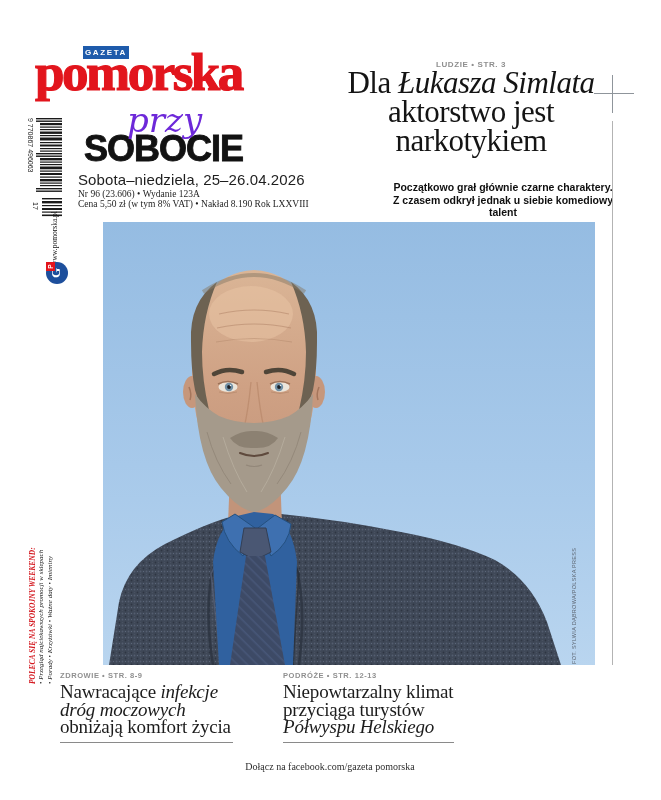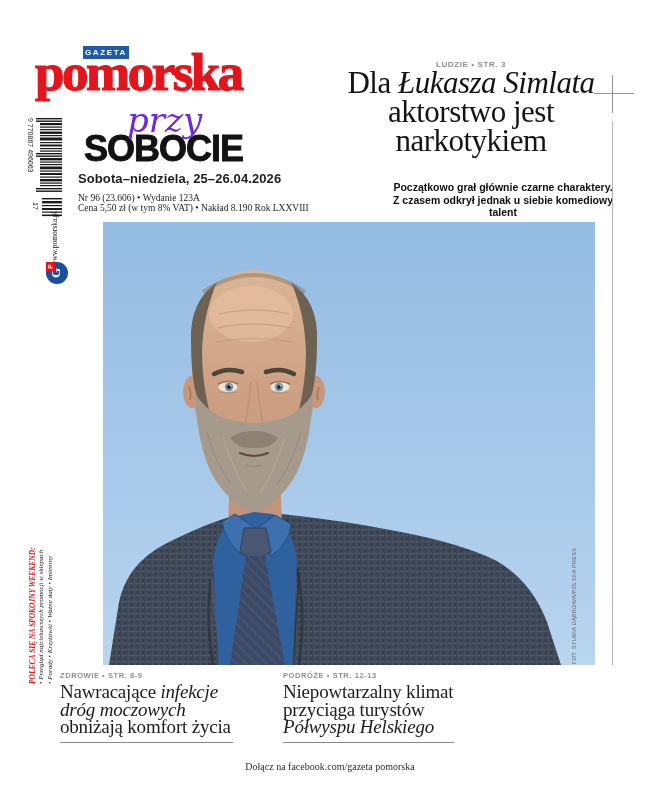--- a/index.html
+++ b/index.html
@@ -21,21 +21,21 @@
   }
   .przy {
     position:absolute; left:127px; top:103px; font-family:"DejaVu Serif", serif;
     font-style:italic; font-size:34px; line-height:1; color:#6d28d9; z-index:2;
   }
   .sobocie {
     position:absolute; left:84px; top:131px; font-size:36px; line-height:1;
     font-weight:bold; letter-spacing:-1px; color:#121212; -webkit-text-stroke:0.9px #121212;
   }
   .issue-info { position:absolute; left:78px; top:171px; color:#1e1e1e; }
-  .issue-info .b { font-size:13px; font-weight:bold; letter-spacing:0.1px; margin-bottom:8px; }
+  .issue-info .b { font-size:15px; font-weight:normal; letter-spacing:0.1px; margin-bottom:2px; }
   .issue-info .s { font-family:"Liberation Serif", serif; font-size:9.5px; line-height:9.5px; }
   
   .vwrap { position:absolute; }
   .vinner { position:absolute; left:50%; top:50%; }
   .rot90  { transform:translate(-50%,-50%) rotate(90deg); }
   .rotm90 { transform:translate(-50%,-50%) rotate(-90deg); }
   .barcode-wrap { left:26px; top:114px; width:38px; height:106px; }
   .barcode-inner { width:106px; height:38px; }
   .website-wrap { left:48px; top:212px; width:14px; height:54px; }
   .website-inner { width:54px; height:14px; font-family:"Liberation Serif", serif;

